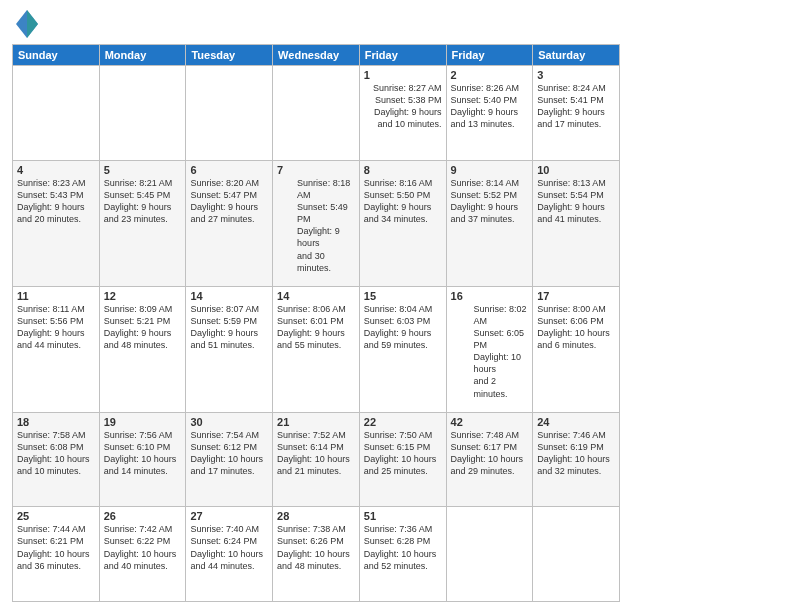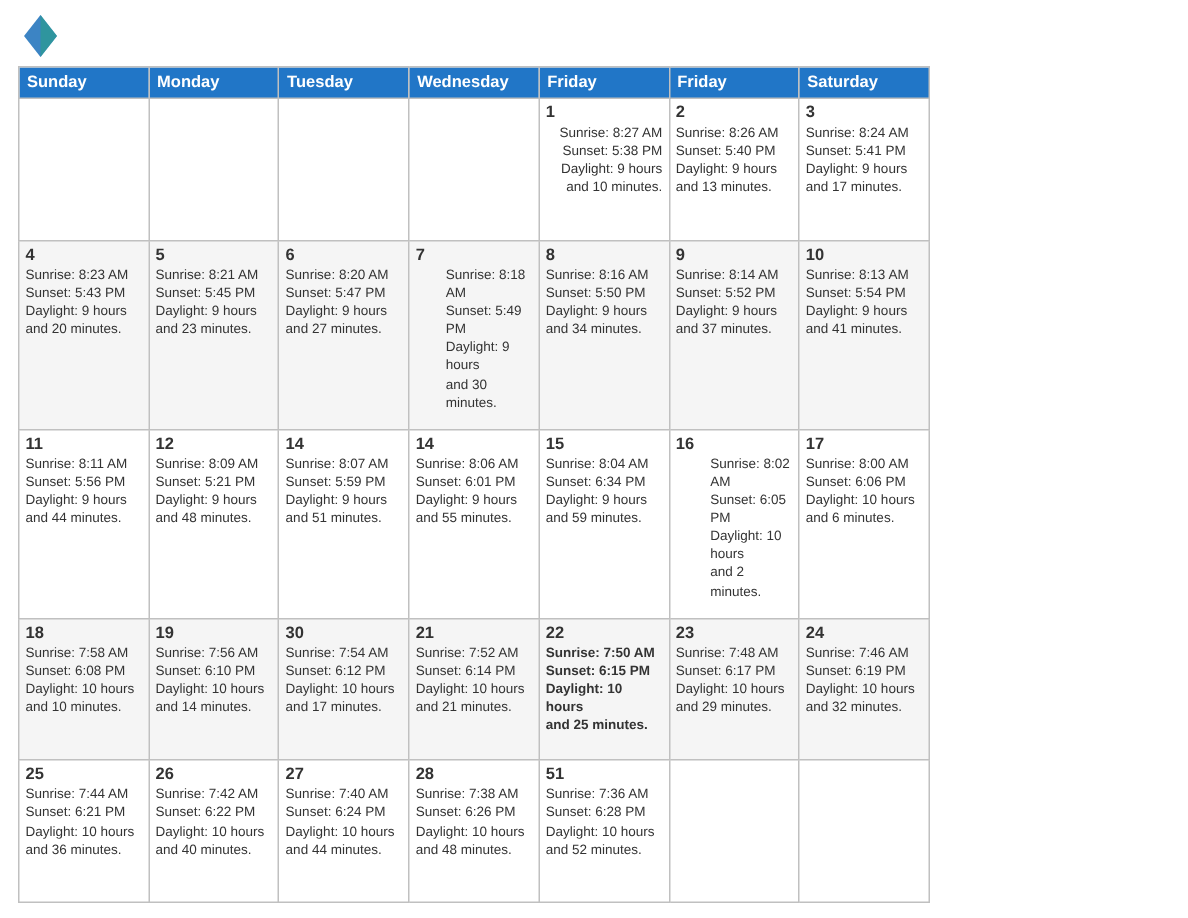--- a/index.html
+++ b/index.html
@@ -240,21 +240,21 @@
           <td>
             <span class="day-num">14</span>
             <div class="day-info" style="white-space: pre-line;">Sunrise: 8:06 AM
 Sunset: 6:01 PM
 Daylight: 9 hours
 and 55 minutes.</div>
           </td>
           <td>
             <span class="day-num">15</span>
             <div class="day-info" style="white-space: pre-line;">Sunrise: 8:04 AM
-Sunset: 6:34 PM
+Sunset: 6:03 PM
 Daylight: 9 hours
 and 59 minutes.</div>
           </td>
           <td>
             <span class="day-num">16</span>
             <div class="day-info" style="white-space: pre-line; margin-left: 23px;">Sunrise: 8:02 AM
 Sunset: 6:05 PM
 Daylight: 10 hours
 and 2 minutes.</div>
           </td>
@@ -290,27 +290,27 @@
           </td>
           <td>
             <span class="day-num">21</span>
             <div class="day-info" style="white-space: pre-line;">Sunrise: 7:52 AM
 Sunset: 6:14 PM
 Daylight: 10 hours
 and 21 minutes.</div>
           </td>
           <td>
             <span class="day-num">22</span>
-            <div class="day-info" style="white-space: pre-line; font-weight: bold;">Sunrise: 7:50 AM
+            <div class="day-info" style="white-space: pre-line;">Sunrise: 7:50 AM
 Sunset: 6:15 PM
 Daylight: 10 hours
 and 25 minutes.</div>
           </td>
           <td>
-            <span class="day-num">23</span>
+            <span class="day-num">42</span>
             <div class="day-info" style="white-space: pre-line;">Sunrise: 7:48 AM
 Sunset: 6:17 PM
 Daylight: 10 hours
 and 29 minutes.</div>
           </td>
           <td>
             <span class="day-num">24</span>
             <div class="day-info" style="white-space: pre-line;">Sunrise: 7:46 AM
 Sunset: 6:19 PM
 Daylight: 10 hours

